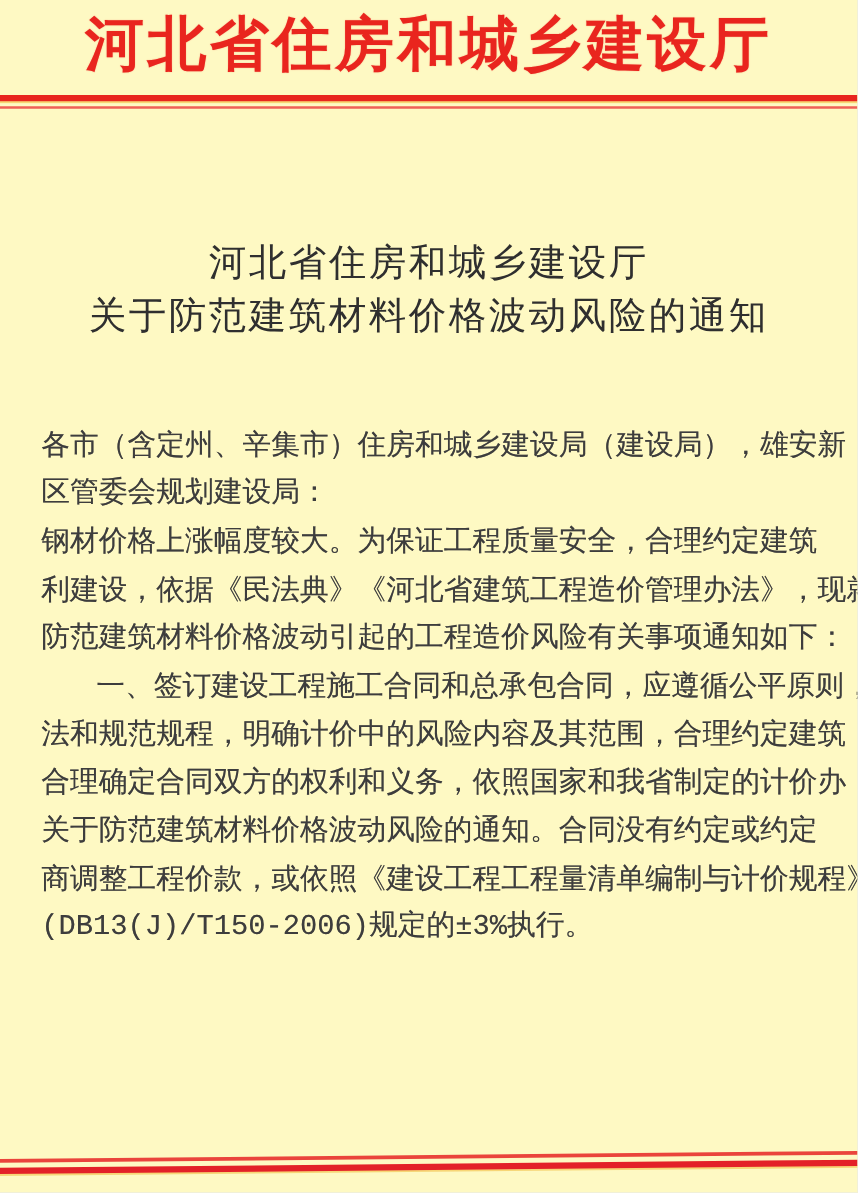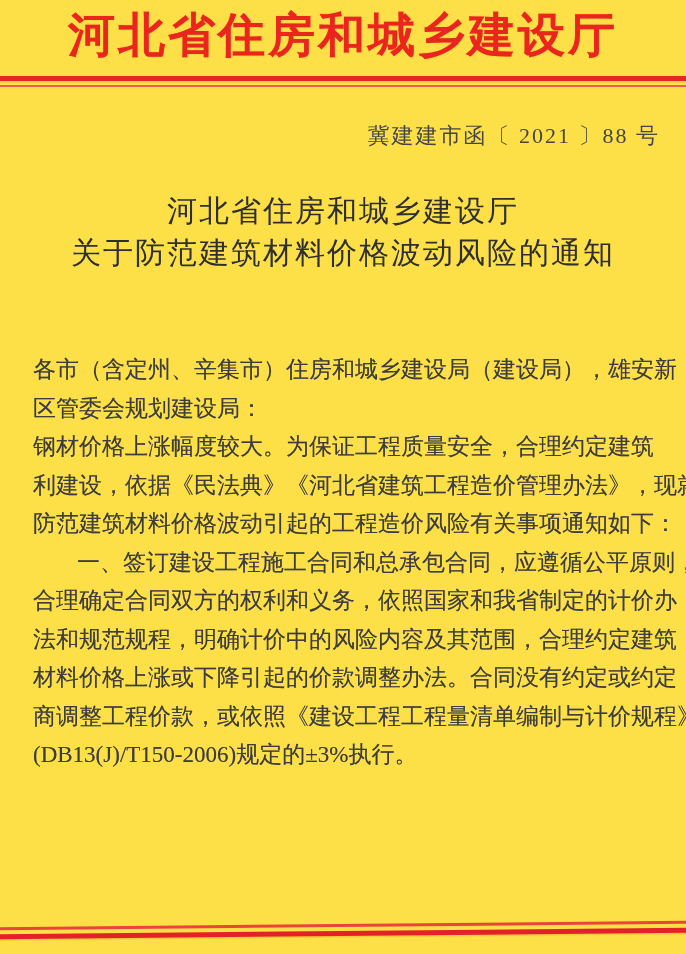--- a/index.html
+++ b/index.html
@@ -1,21 +1,21 @@
 <!DOCTYPE html>
 <html><head>
 <meta charset="utf-8">
 <style>
   html, body { margin: 0; padding: 0; background: #e8e8e8; }
   .page {
     position: relative;
     width: 686px;
     height: 954px;
     margin: 0 auto;
-    background: #fde047;
+    background: #fef9c3;
     overflow: hidden;
     font-family: "Liberation Serif", "DejaVu Serif", serif;
   }
 
   
   .letterhead {
     position: absolute;
     top: 4px; left: 0; right: 0;
     text-align: center;
     font-size: 47px;
@@ -56,34 +56,34 @@
   .title-line {
     font-size: 30px;
     line-height: 42px;
     letter-spacing: 2px;
     white-space: nowrap;
   }
 
   
   .body-text {
     position: absolute;
-    top: 351px; left: 33px; right: 33px;
+    top: 337px; left: 33px; right: 33px;
     color: #3d3d3d;
     font-size: 23px;
   }
   .line {
     line-height: 38.5px;
     height: 38.5px;
     text-align: justify;
     text-align-last: justify;
     text-shadow: 0 0 .5px rgba(70,70,70,.55);
     white-space: nowrap;
   }
   .line.indent { padding-left: 44px; }
-  .line.short { text-align-last: left; }
+  .line.short { text-align-last: left; font-family: Liberation Mono, monospace; }
 
   
   .footer-rules {
     position: absolute;
     left: -5px; right: -5px;
     top: 924px;
     transform: rotate(-0.55deg);
   }
   .footer-thin {
     height: 2.5px;
@@ -99,37 +99,36 @@
 </head>
 <body>
 
 <div class="page">
 
   <div class="letterhead">河北省住房和城乡建设厅</div>
 
   <div class="rule rule-thick"></div>
   <div class="rule rule-thin"></div>
 
-  <div class="doc-number">冀建建市函〔 2021 〕88 号</div>
 
   <div class="title">
     <div class="title-line">河北省住房和城乡建设厅</div>
     <div class="title-line">关于防范建筑材料价格波动风险的通知</div>
   </div>
 
   <div class="body-text">
     <div class="line">各市（含定州、辛集市）住房和城乡建设局（建设局），雄安新</div>
     <div class="line short">区管委会规划建设局：</div>
     <div class="line">钢材价格上涨幅度较大。为保证工程质量安全，合理约定建筑</div>
     <div class="line">利建设，依据《民法典》《河北省建筑工程造价管理办法》，现就</div>
     <div class="line">防范建筑材料价格波动引起的工程造价风险有关事项通知如下：</div>
     <div class="line indent">一、签订建设工程施工合同和总承包合同，应遵循公平原则，</div>
+    <div class="line">法和规范规程，明确计价中的风险内容及其范围，合理约定建筑</div>
     <div class="line">合理确定合同双方的权利和义务，依照国家和我省制定的计价办</div>
-    <div class="line">法和规范规程，明确计价中的风险内容及其范围，合理约定建筑</div>
-    <div class="line">材料价格上涨或下降引起的价款调整办法。合同没有约定或约定</div>
+    <div class="line">关于防范建筑材料价格波动风险的通知。合同没有约定或约定</div>
     <div class="line">商调整工程价款，或依照《建设工程工程量清单编制与计价规程》</div>
     <div class="line short">(DB13(J)/T150-2006)规定的±3%执行。</div>
   </div>
 
   <div class="footer-rules">
     <div class="footer-thin"></div>
     <div class="footer-thick"></div>
   </div>
 
 </div>

